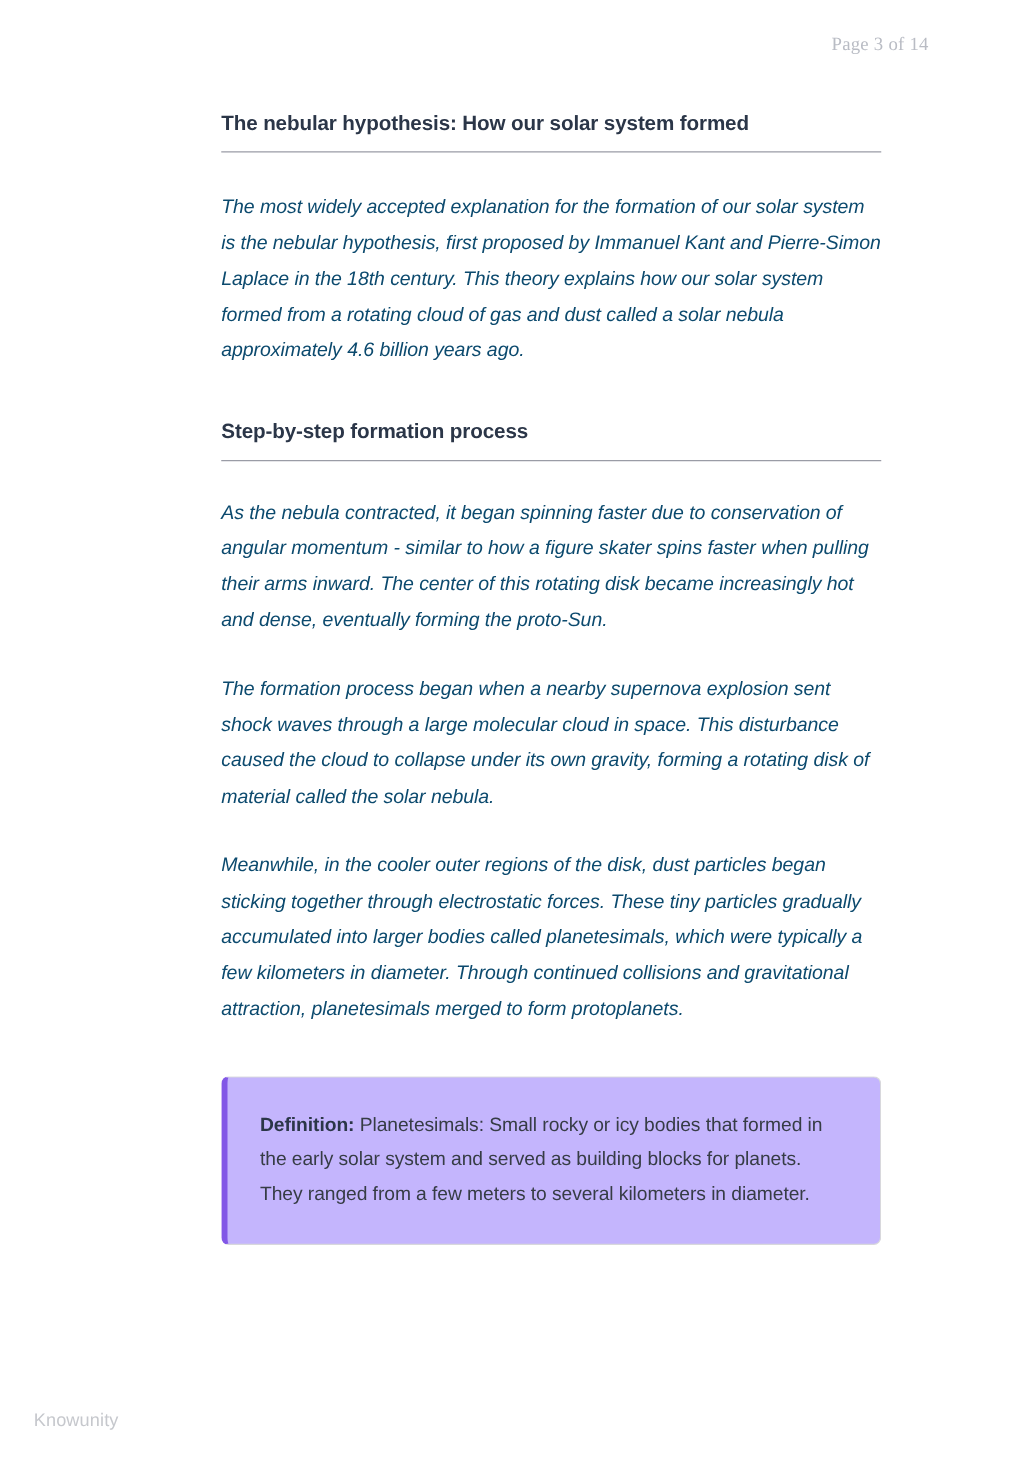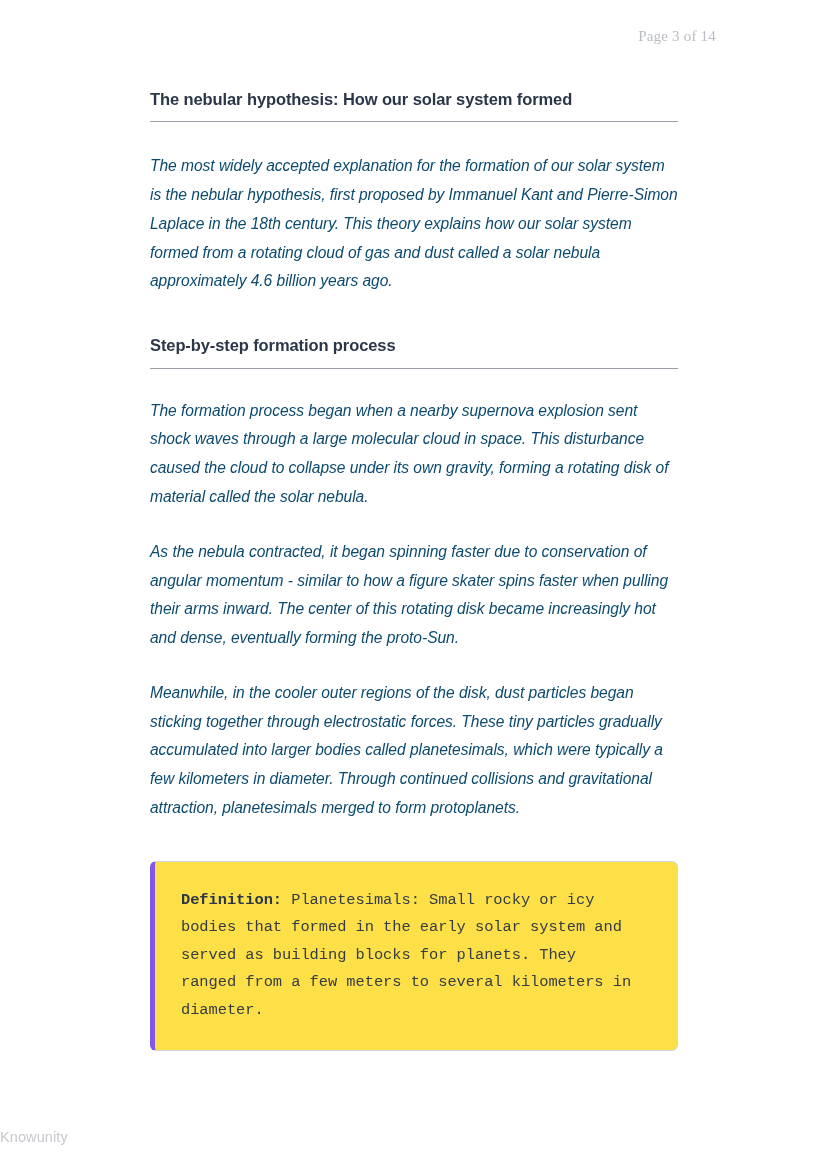--- a/index.html
+++ b/index.html
@@ -14,20 +14,21 @@
     -webkit-font-smoothing: antialiased;
     position: relative;
     overflow: hidden;
   }
 
   .page {
     position: relative;
     width: 792px;
     height: 1171px;
     box-sizing: border-box;
+    margin-left: 27px;
   }
 
   
   .page-number {
     position: absolute;
     top: 28px;
     right: 76px;
     font-family: "Liberation Serif", serif;
     font-size: 15px;
     color: #b9bcc4;
@@ -75,22 +76,21 @@
   }
 
   
   .callout {
     margin-top: 38px;
     border: 1px solid #d8d8dc;
     border-left: 5px solid #8257e6;
     border-radius: 6px;
     padding: 25px 42px 26px 26px;
     box-sizing: border-box;
-    background: #fde047;
-    font-family: Liberation Mono, monospace;
+    background: #c4b5fd;
   }
   .callout p {
     margin: 0;
     font-size: 15.4px;
     line-height: 27.4px;
     color: #363c45;
     letter-spacing: -0.05px;
   }
   .callout .term {
     font-weight: bold;
@@ -121,23 +121,23 @@
     <div class="heading-block">
       <h2 class="section-heading">The nebular hypothesis: How our solar system formed</h2>
     </div>
 
     <p class="body-text">The most widely accepted explanation for the formation of our solar system is the nebular hypothesis, first proposed by Immanuel Kant and Pierre-Simon Laplace in the 18th century. This theory explains how our solar system formed from a rotating cloud of gas and dust called a solar nebula approximately 4.6 billion years ago.</p>
 
     <div class="heading-block second">
       <h2 class="section-heading">Step-by-step formation process</h2>
     </div>
 
+    <p class="body-text">As the nebula contracted, it began spinning faster due to conservation of angular momentum - similar to how a figure skater spins faster when pulling their arms inward. The center of this rotating disk became increasingly hot and dense, eventually forming the proto-Sun.</p>
+
     <p class="body-text">The formation process began when a nearby supernova explosion sent shock waves through a large molecular cloud in space. This disturbance caused the cloud to collapse under its own gravity, forming a rotating disk of material called the solar nebula.</p>
-
-    <p class="body-text">As the nebula contracted, it began spinning faster due to conservation of angular momentum - similar to how a figure skater spins faster when pulling their arms inward. The center of this rotating disk became increasingly hot and dense, eventually forming the proto-Sun.</p>
 
     <p class="body-text">Meanwhile, in the cooler outer regions of the disk, dust particles began sticking together through electrostatic forces. These tiny particles gradually accumulated into larger bodies called planetesimals, which were typically a few kilometers in diameter. Through continued collisions and gravitational attraction, planetesimals merged to form protoplanets.</p>
 
     <div class="callout" style="border-left-color: rgb(130, 87, 230);">
       <p><span class="term">Definition:</span><span> Planetesimals: Small rocky or icy bodies that formed in the early solar system and served as building blocks for planets. They ranged from a few meters to several kilometers in diameter.</span></p>
     </div>
 
   </div>
 
   <div class="footer-brand">Knowunity</div>

